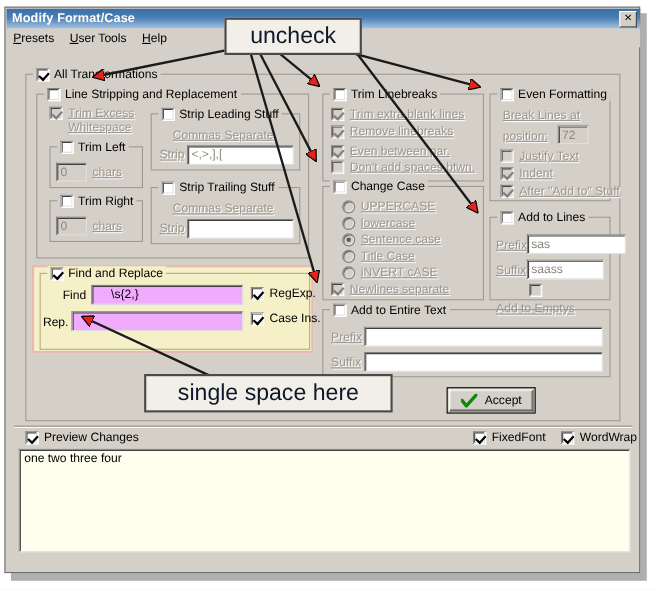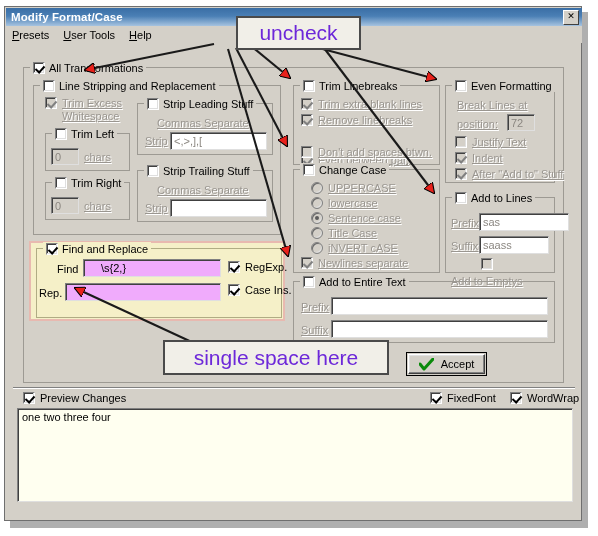--- a/index.html
+++ b/index.html
@@ -80,21 +80,21 @@
   
   .preview-area{position:absolute;box-sizing:border-box;background:#fffff0;
       border:1px solid #808080;border-right-color:#dfdfdf;border-bottom-color:#dfdfdf;
       box-shadow:inset 1px 1px 0 #404040;font-size:11px;padding:2px 4px;
       font-family:"Liberation Sans","DejaVu Sans",sans-serif;}
   .hsep{position:absolute;height:0;border-top:1px solid #808080;border-bottom:1px solid #fff;}
 
   
   .anno{position:absolute;background:#f1efe8;border:2px solid #4a4a4a;
         font-size:21px;font-family:"Liberation Sans","DejaVu Sans",sans-serif;
-        color:#6d28d9;display:flex;align-items:center;justify-content:center;z-index:60;margin-left:32px;}
+        color:#0f172a;display:flex;align-items:center;justify-content:center;z-index:60;}
   svg.annolayer{position:absolute;left:0;top:0;width:598px;height:536px;z-index:55;pointer-events:none;}
 </style>
 </head>
 <body>
 
 <div id="root">
 
   <div class="winshadow"></div>
 
   <div class="window">
@@ -214,21 +214,21 @@
       </div>
     </div>
     <div class="row" style="left:296px;top:91px;">
       <div class="cb on dis"></div>
       <div class="lbl dis-txt">Trim extra blank lines</div>
     </div>
     <div class="row" style="left:296px;top:107px;">
       <div class="cb on dis"></div>
       <div class="lbl dis-txt">Remove linebreaks</div>
     </div>
-    <div class="row" style="left:296px;top:125px;margin-top:22px;">
+    <div class="row" style="left:296px;top:125px;">
       <div class="cb on dis"></div>
       <div class="lbl dis-txt">Even between par.</div>
     </div>
     <div class="row" style="left:296px;top:139px;">
       <div class="cb dis"></div>
       <div class="lbl dis-txt">Don't add spaces btwn.</div>
     </div>
 
     <div class="grp" style="left:288px;top:162px;width:147px;height:104px;">
       <div class="cap">

